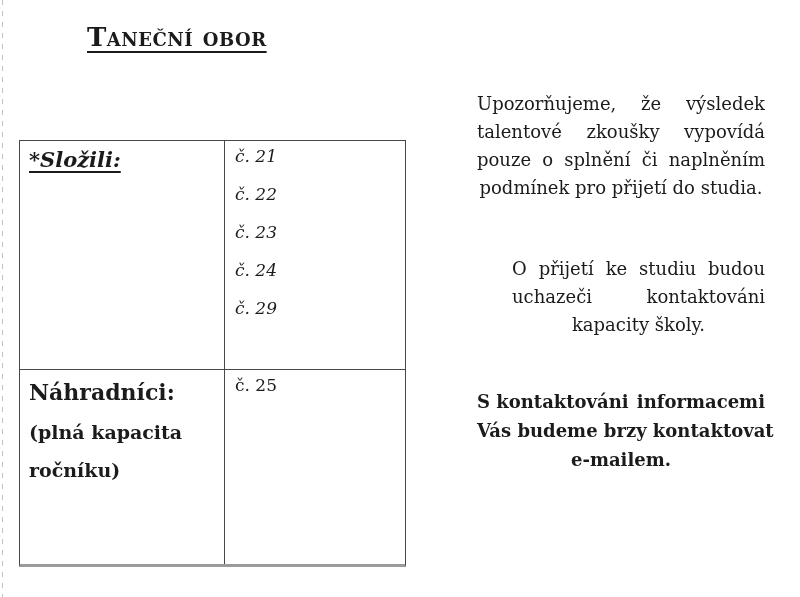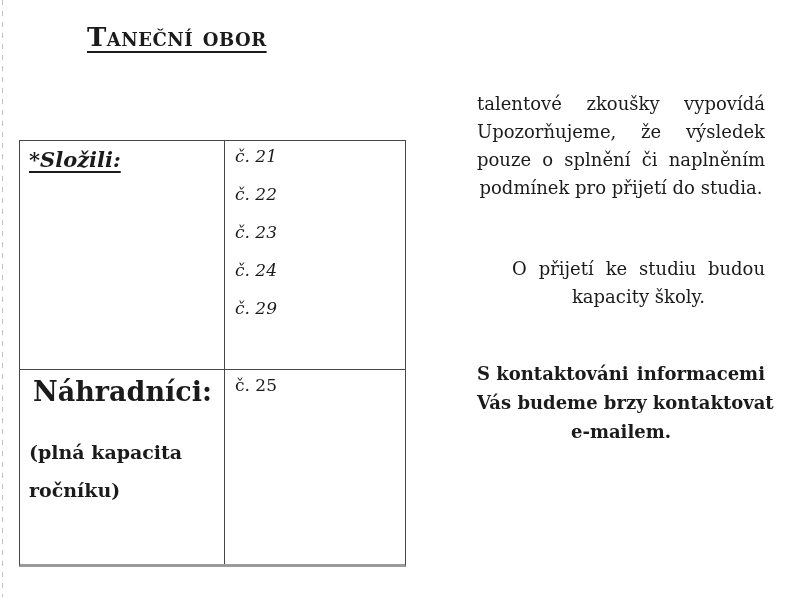--- a/index.html
+++ b/index.html
@@ -49,23 +49,22 @@
     font-size:21px;font-weight:bold;
     text-decoration:underline;
     text-decoration-thickness:2px;
     text-underline-offset:4px;
   }
   .num-item{
     font-size:17px;line-height:19px;
     margin:0 0 19px 1px;
   }
   .subs-label{
-    font-size:27px;font-weight:bold;line-height:26px;
-    margin:3px 0 28px 0;
-    text-align:center;
+    font-size:22px;font-weight:bold;line-height:26px;
+    margin:3px 0 8px 0;
   }
   .subs-note{
     font-size:19px;font-weight:bold;line-height:38px;
   }
   
   .right-col{
     position:absolute;left:477px;top:90px;width:288px;
   }
   .para{font-size:18px;line-height:28px;}
   .para.p2{margin-top:53px;margin-left:35px;}
@@ -109,27 +108,31 @@
     <p class="subs-note">(plná kapacita</p>
     <p class="subs-note">ročníku)</p>
   </div>
   <div class="cell">
     <p class="num-item">č. 25</p>
   </div>
 </div>
 
 <div class="right-col">
   <div class="para p1">
+    <span class="jl">Upozorňujeme, že výsledek</span>
     <span class="jl">talentové zkoušky vypovídá</span>
-    <span class="jl">Upozorňujeme, že výsledek</span>
     <span class="jl">pouze o splnění či naplněním</span>
     <span class="jl-last">podmínek pro přijetí do studia.</span>
   </div>
   <div class="para p2">
     <span class="jl">O přijetí ke studiu budou</span>
+    <span class="jl-split">
+      <span>uchazeči</span>
+      <span>kontaktováni</span>
+    </span>
     <span class="jl-last">kapacity školy.</span>
   </div>
   <div class="para p3">
     <span class="jl-split">
       <span>S kontaktováni</span>
       <span>informacemi</span>
     </span>
     <span class="jl">Vás budeme brzy kontaktovat</span>
     <span class="jl-last">e-mailem.</span>
   </div>

